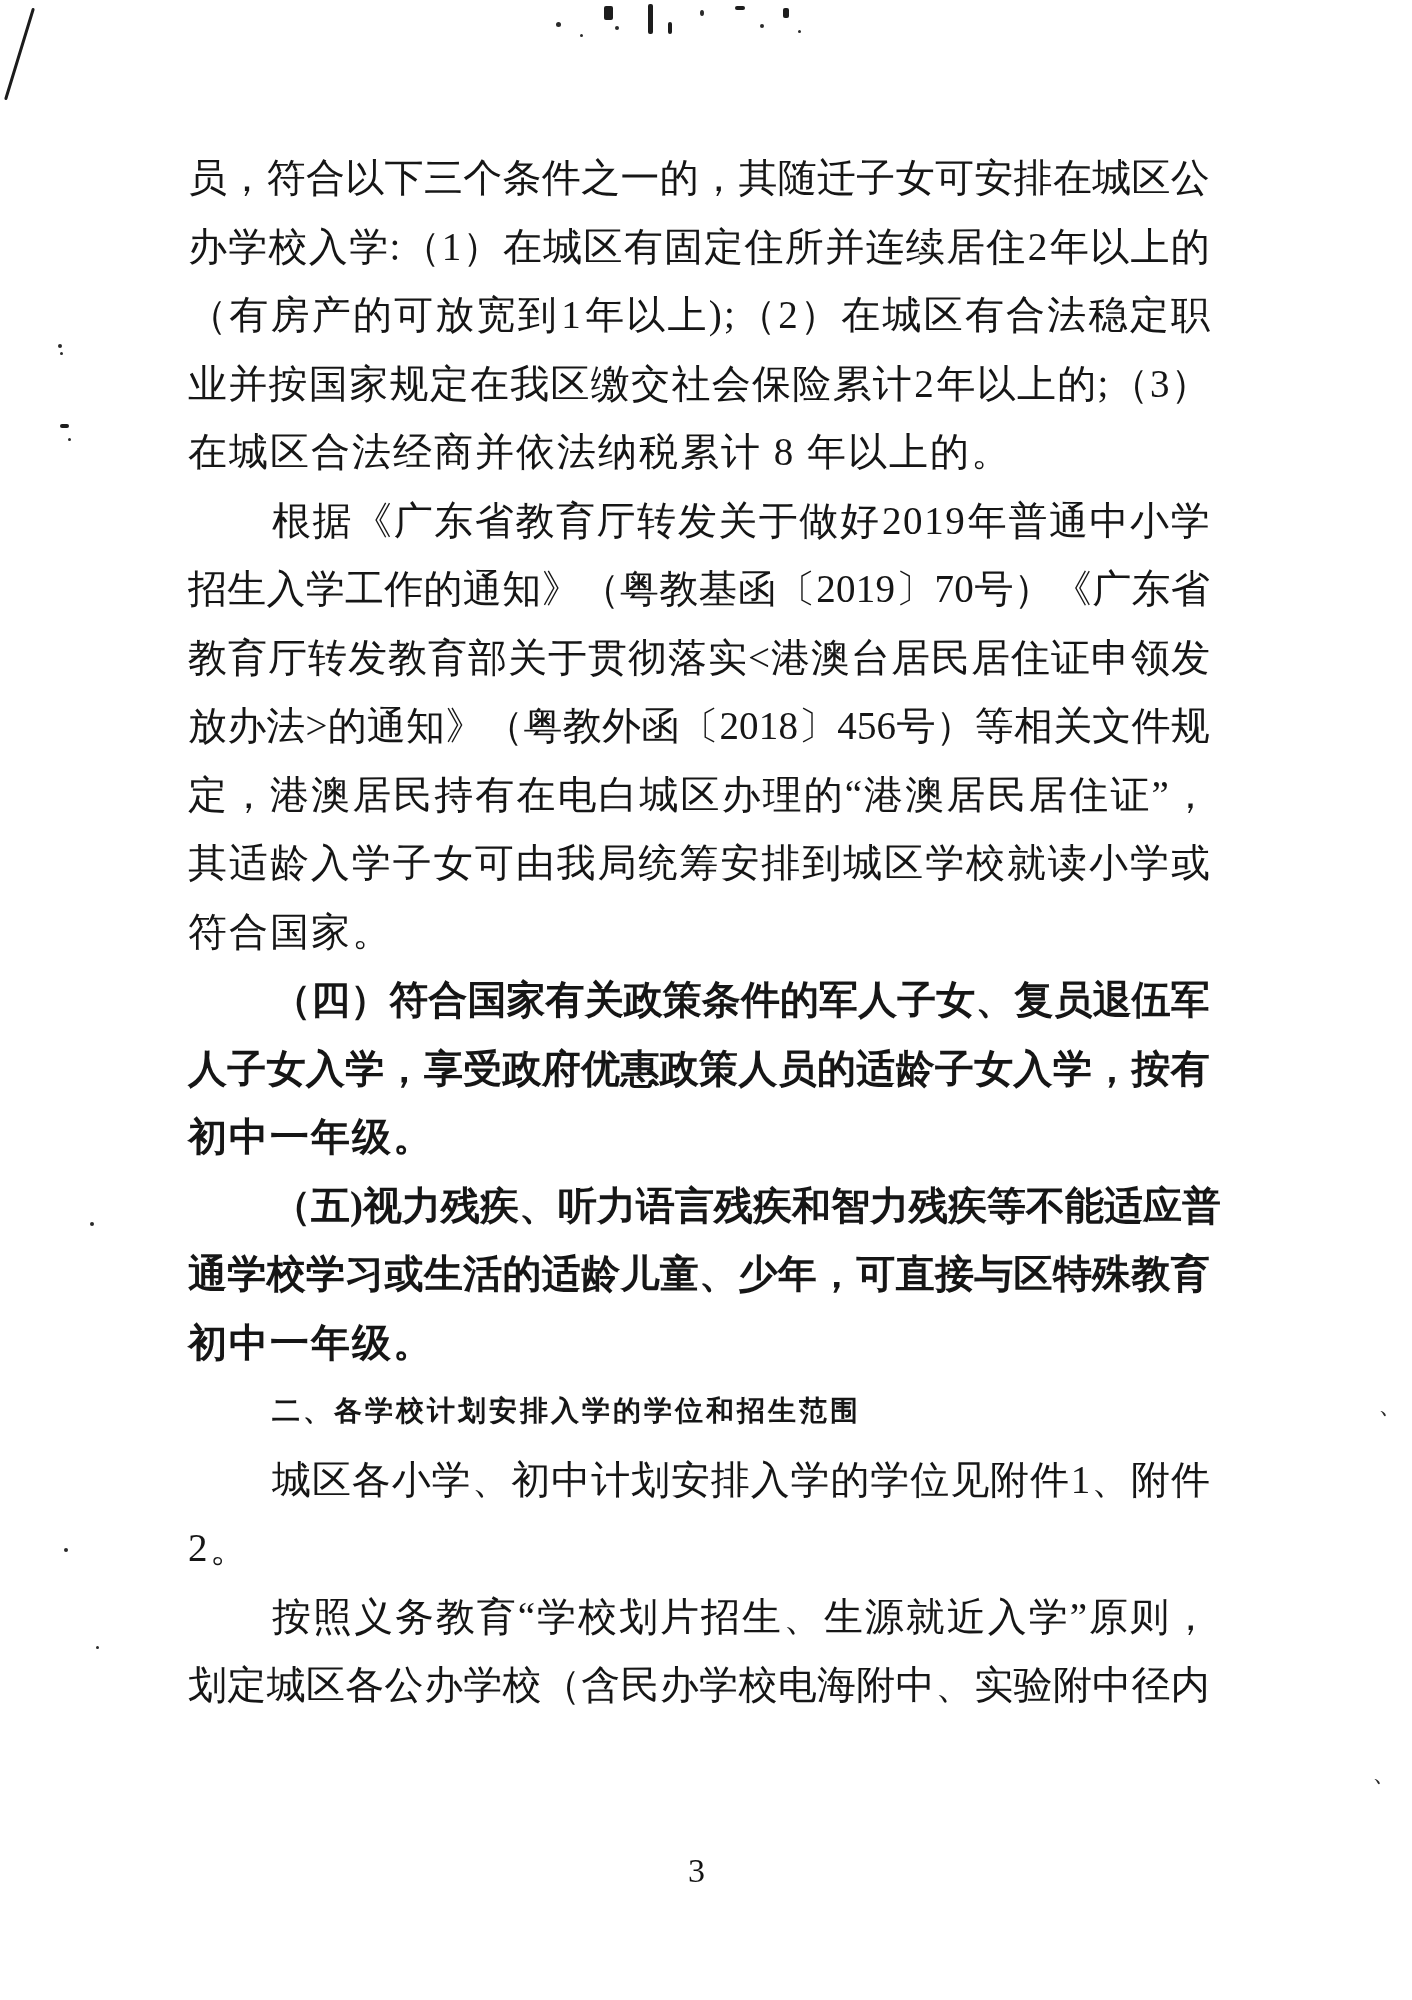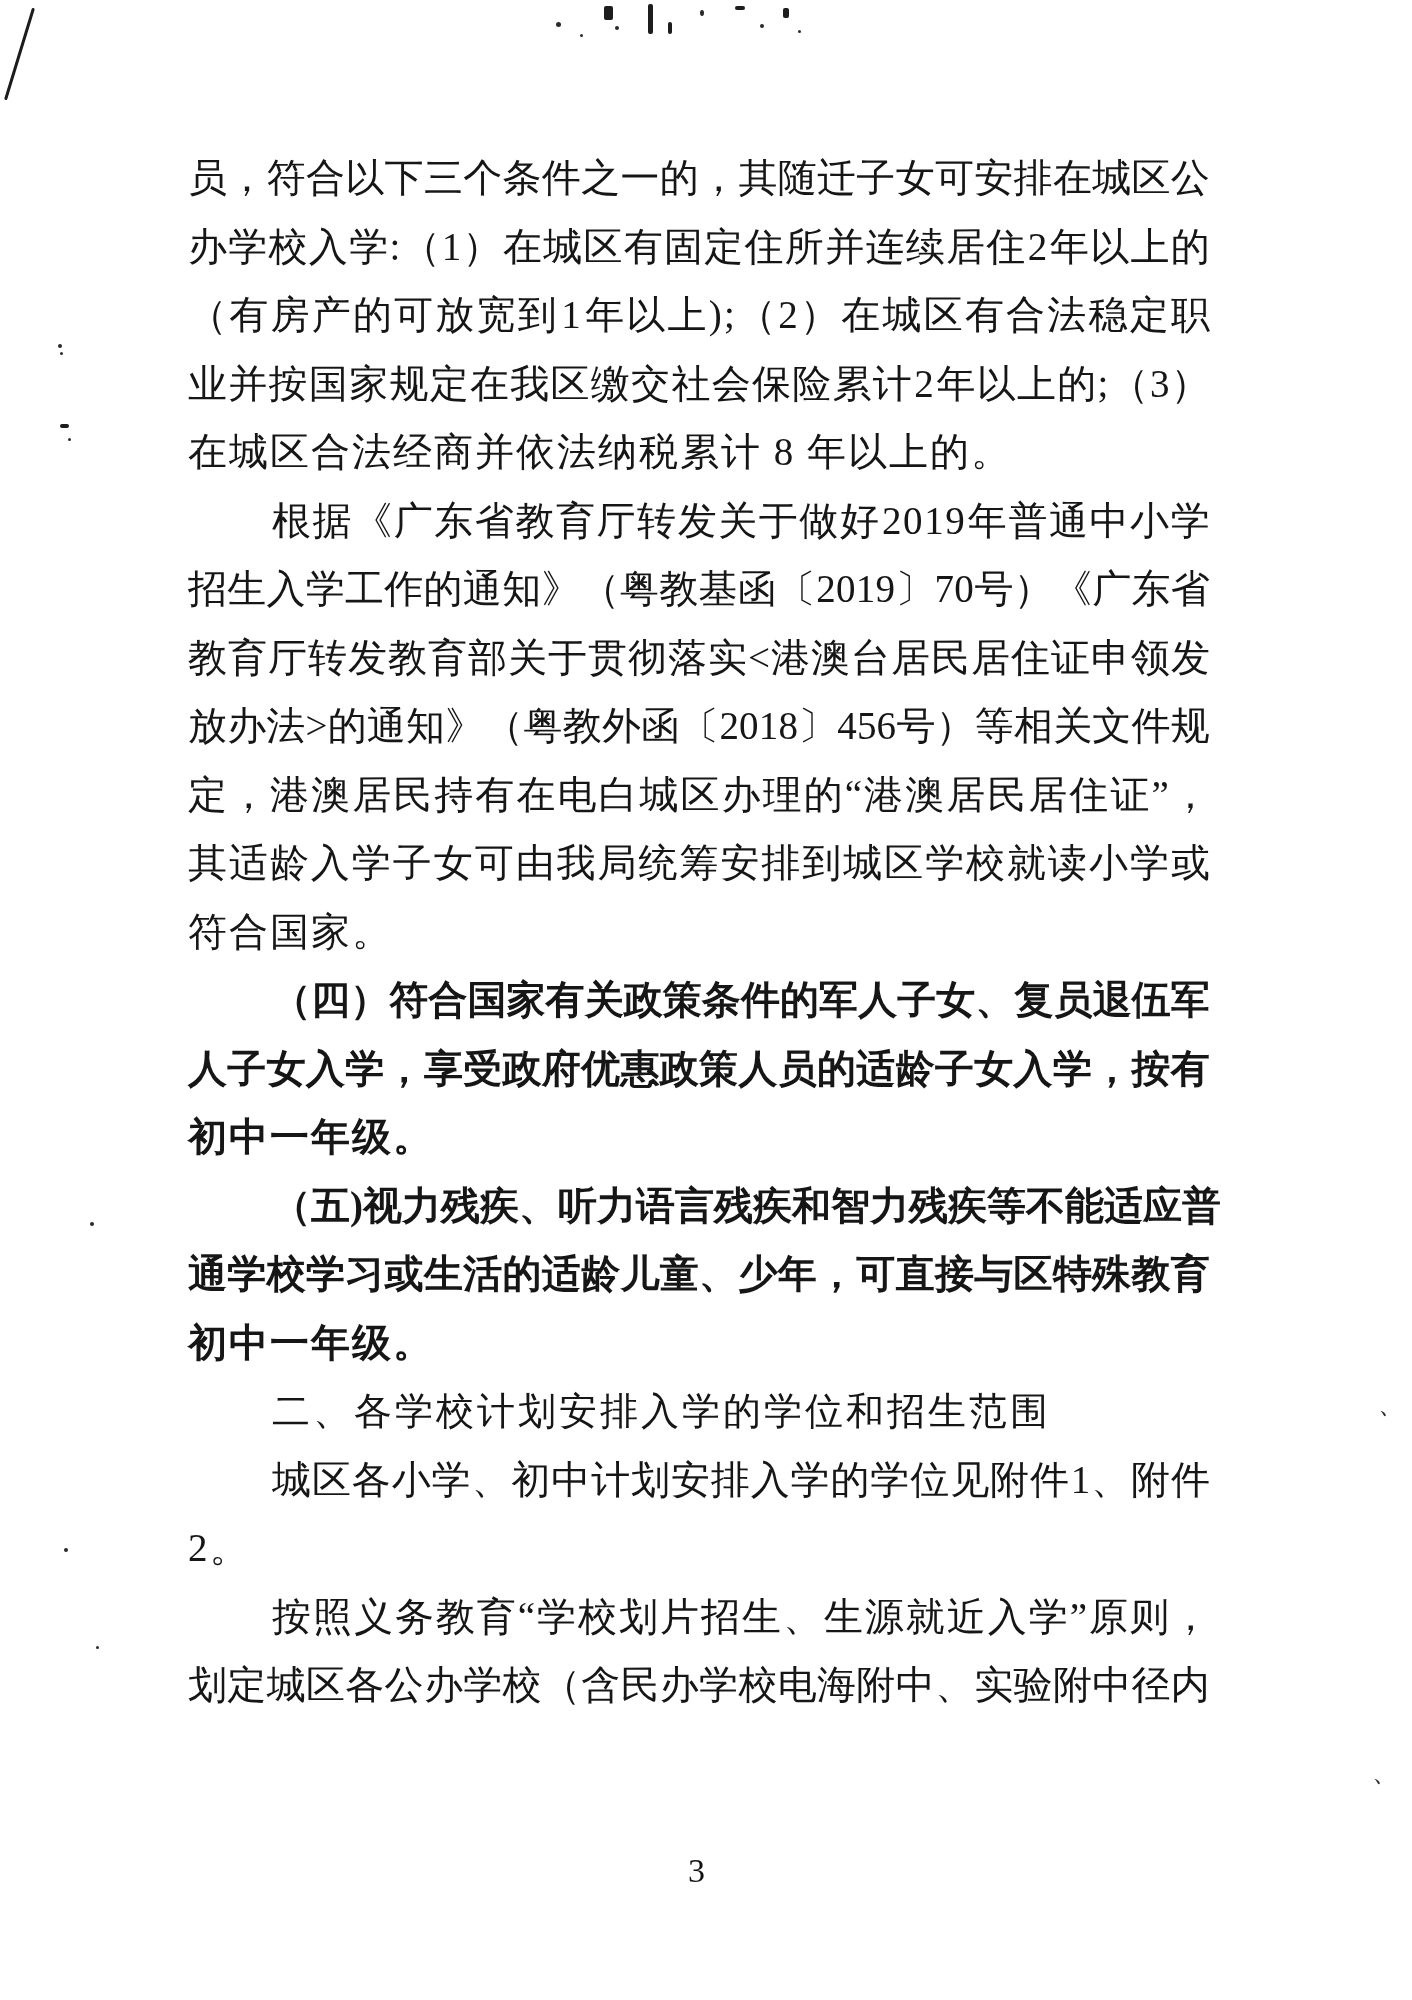--- a/index.html
+++ b/index.html
@@ -19,21 +19,21 @@
     font-size:39px;
     letter-spacing:2px;
     white-space:nowrap;
     color:#161616;
   }
   .line.just{
     display:flex;justify-content:space-between;align-items:center;
     letter-spacing:0;
   }
   .line.bold{font-weight:700;}
-  .line.heading{font-weight:400;font-size:38px;letter-spacing:3px;}
+  .line.heading{font-weight:700;font-size:28px;letter-spacing:3px;}
   .line.indent{padding-left:84px;}
   
   .slash{
     position:absolute;left:18px;top:6px;width:3px;height:96px;
     background:#1c1c1c;transform:rotate(17deg);border-radius:2px;
   }
   .speck{position:absolute;background:#2a2a2a;border-radius:50%;}
   .dash{position:absolute;background:#1d1d1d;border-radius:2px;}
   .mark{position:absolute;color:#2a2a2a;font-size:26px;line-height:1;}
   .pagenum{

